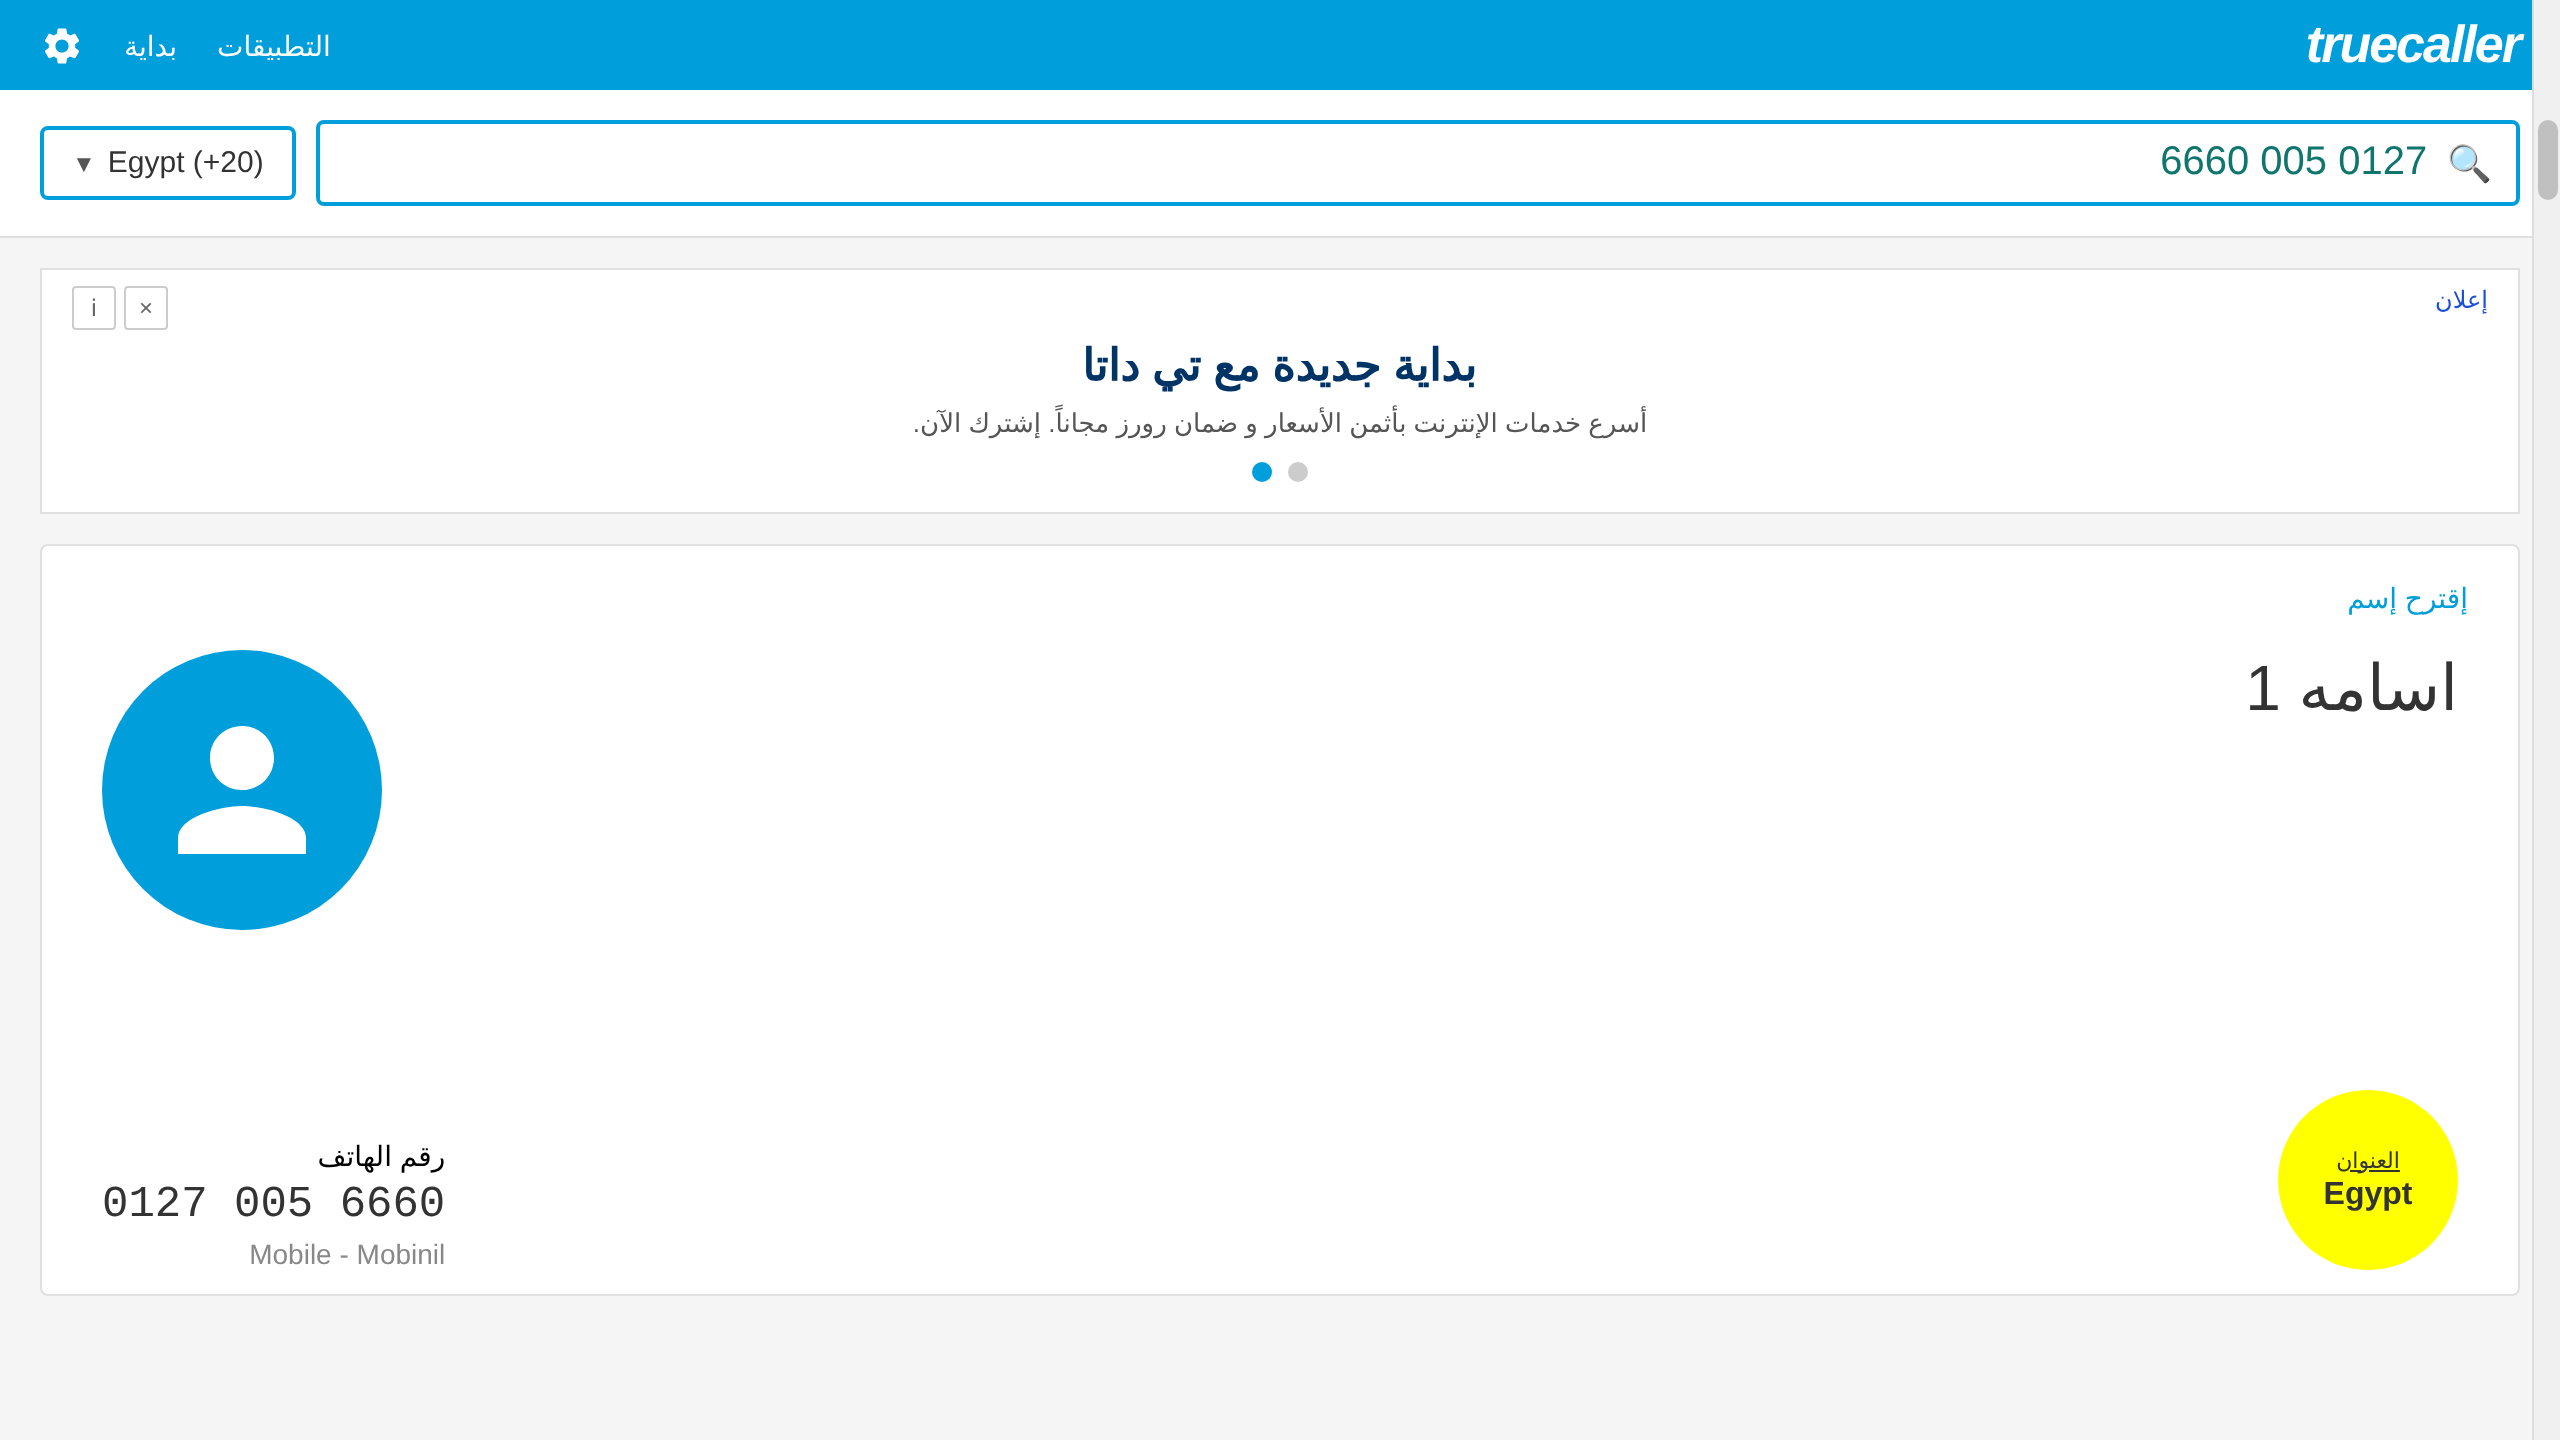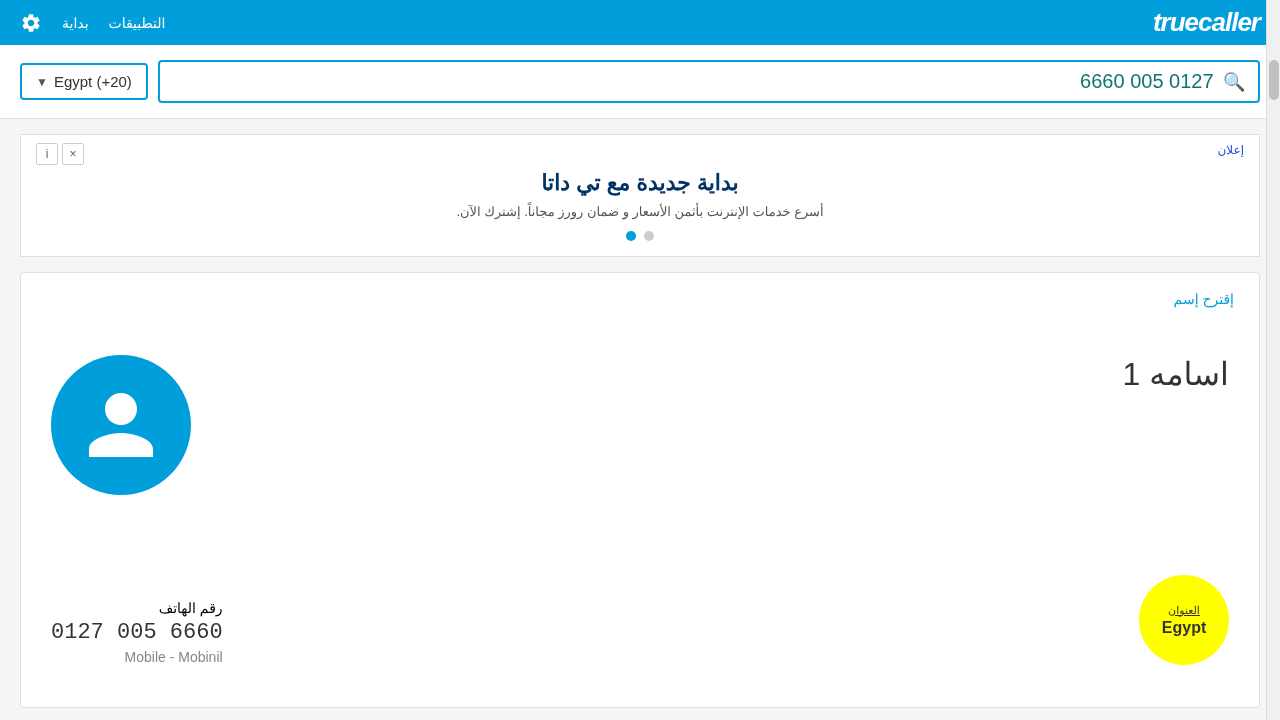--- a/index.html
+++ b/index.html
@@ -171,21 +171,21 @@
     }
     .dot.active {
       background: #009edb;
     }
 
     
     .result-card {
       background: white;
       border: 1px solid #e0e0e0;
       border-radius: 4px;
-      padding: 42px 30px;
+      padding: 12px 30px;
       margin: 10px 0;
       position: relative;
       min-height: 360px;
     }
     .suggest-name {
       position: absolute;
       top: 18px;
       right: 25px;
       font-size: 14px;
       color: #009edb;

